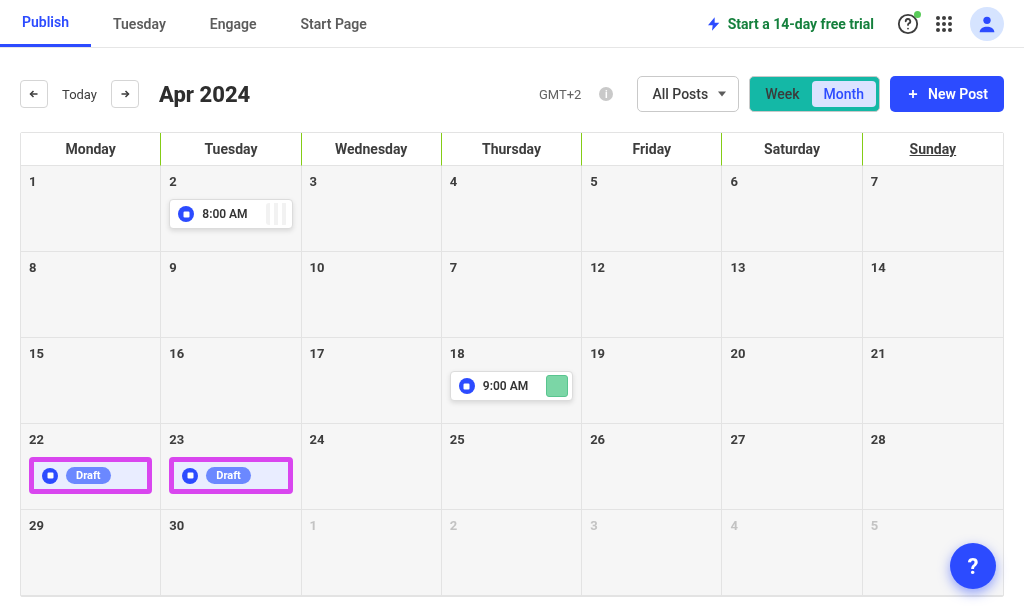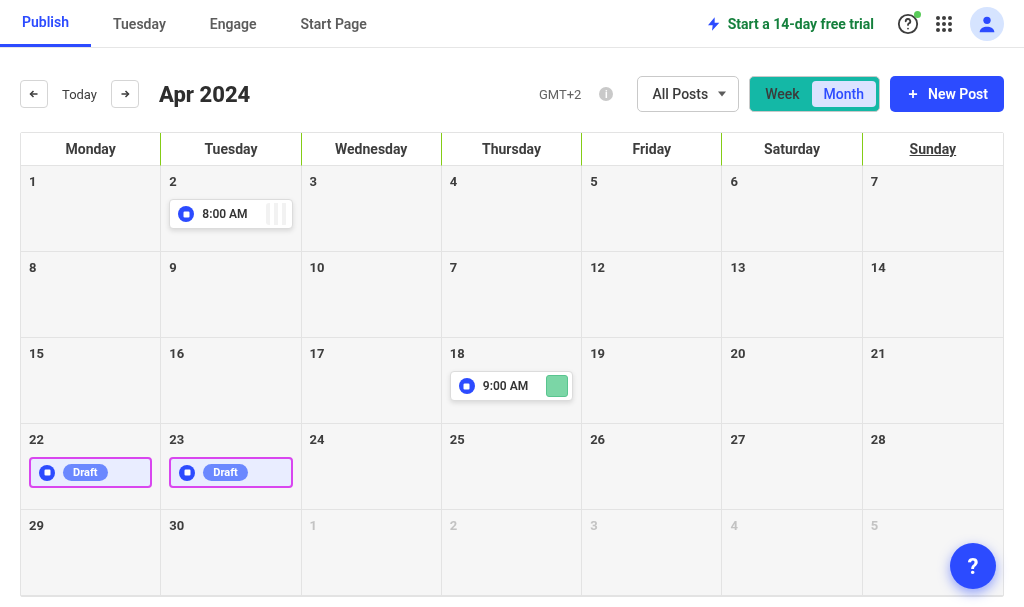--- a/index.html
+++ b/index.html
@@ -224,21 +224,21 @@
     right: 4px; top: 3px; bottom: 3px;
     width: 22px;
     border-radius: 3px;
   }
   .thumb-blank { background: repeating-linear-gradient(90deg,#f2f2f2 0 4px,#fff 4px 8px); }
   .thumb-green { background: #7bd6a6; border:1px solid #59c48f; }
 
   .draft-card {
     margin-top: 10px;
     background: #e9edff;
-    border: 2px solid #d946ef;
+    border: 5px solid #d946ef;
     border-radius: 4px;
     padding: 5px 8px;
     display: flex;
     align-items: center;
     gap: 8px;
     cursor: pointer;
   }
   .draft-net { width: 16px; height:16px; border-radius:50%; background:#2c4bff; display:flex;align-items:center;justify-content:center;}
   .draft-pill {
     background: #6b88ff;

